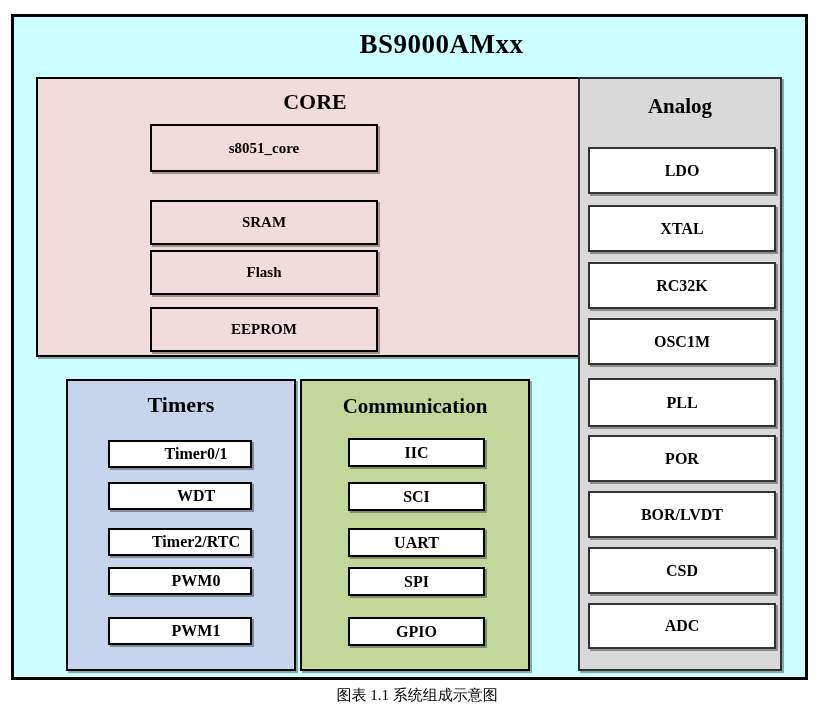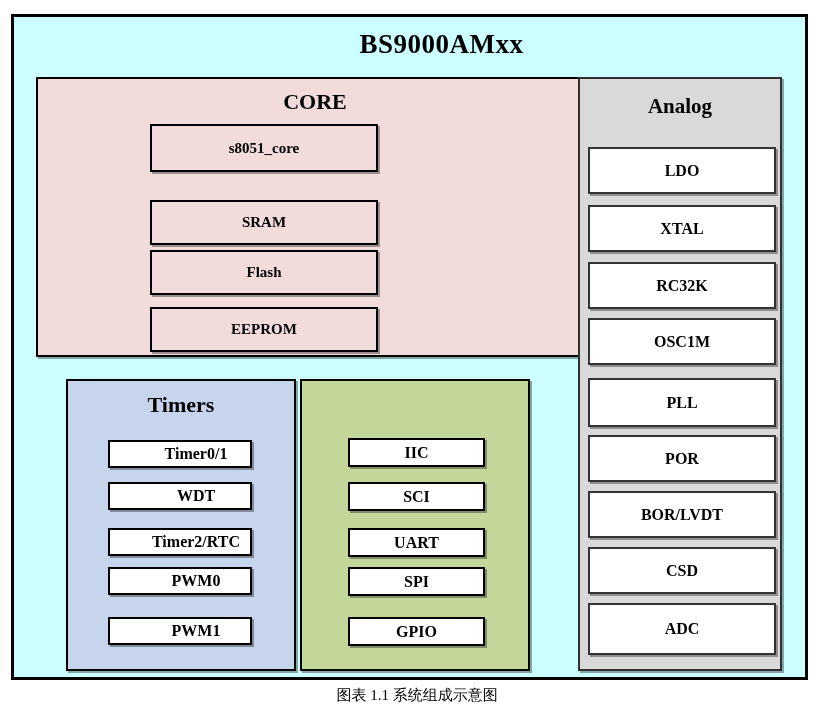--- a/index.html
+++ b/index.html
@@ -132,36 +132,37 @@
     <div class="block timers-block">
       <div class="block-title">Timers</div>
       <div class="item" style="top:59px">Timer0/1</div>
       <div class="item" style="top:101px">WDT</div>
       <div class="item" style="top:147px">Timer2/RTC</div>
       <div class="item" style="top:186px">PWM0</div>
       <div class="item" style="top:236px">PWM1</div>
     </div>
 
     <div class="block comm-block">
+      <div class="block-title">Communication</div>
       <div class="item" style="top:57px">IIC</div>
       <div class="item" style="top:101px">SCI</div>
       <div class="item" style="top:147px">UART</div>
       <div class="item" style="top:186px">SPI</div>
       <div class="item" style="top:236px">GPIO</div>
     </div>
 
     <div class="block analog-block">
       <div class="block-title">Analog</div>
       <div class="item" style="top:68px">LDO</div>
       <div class="item" style="top:126px">XTAL</div>
       <div class="item" style="top:183px">RC32K</div>
       <div class="item" style="top:239px">OSC1M</div>
       <div class="item" style="top:299px; height:49px">PLL</div>
       <div class="item" style="top:356px">POR</div>
       <div class="item" style="top:412px">BOR/LVDT</div>
       <div class="item" style="top:468px">CSD</div>
-      <div class="item" style="top:524px; height:52px">ADC</div>
+      <div class="item" style="top:524px; height:46px">ADC</div>
     </div>
 
   </div>
 
   <div class="caption">图表 1.1 系统组成示意图</div>
 </div>
 
 </body></html>

